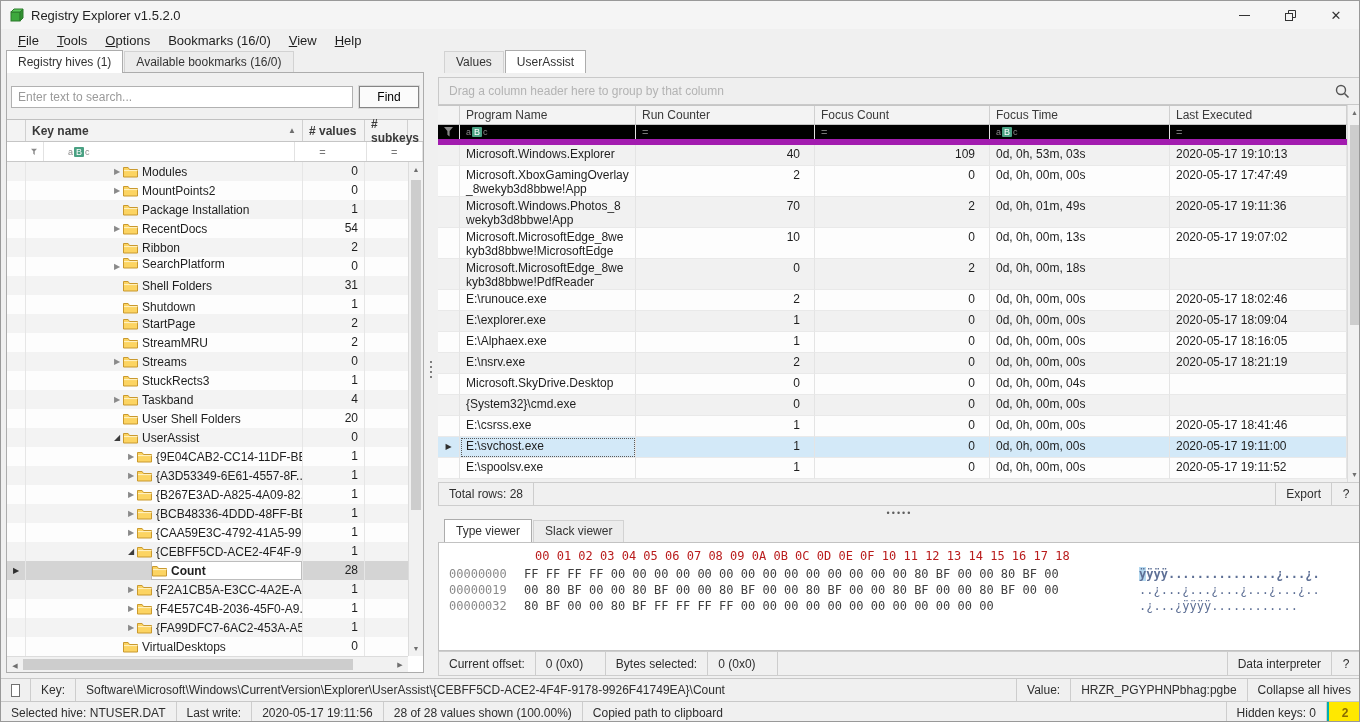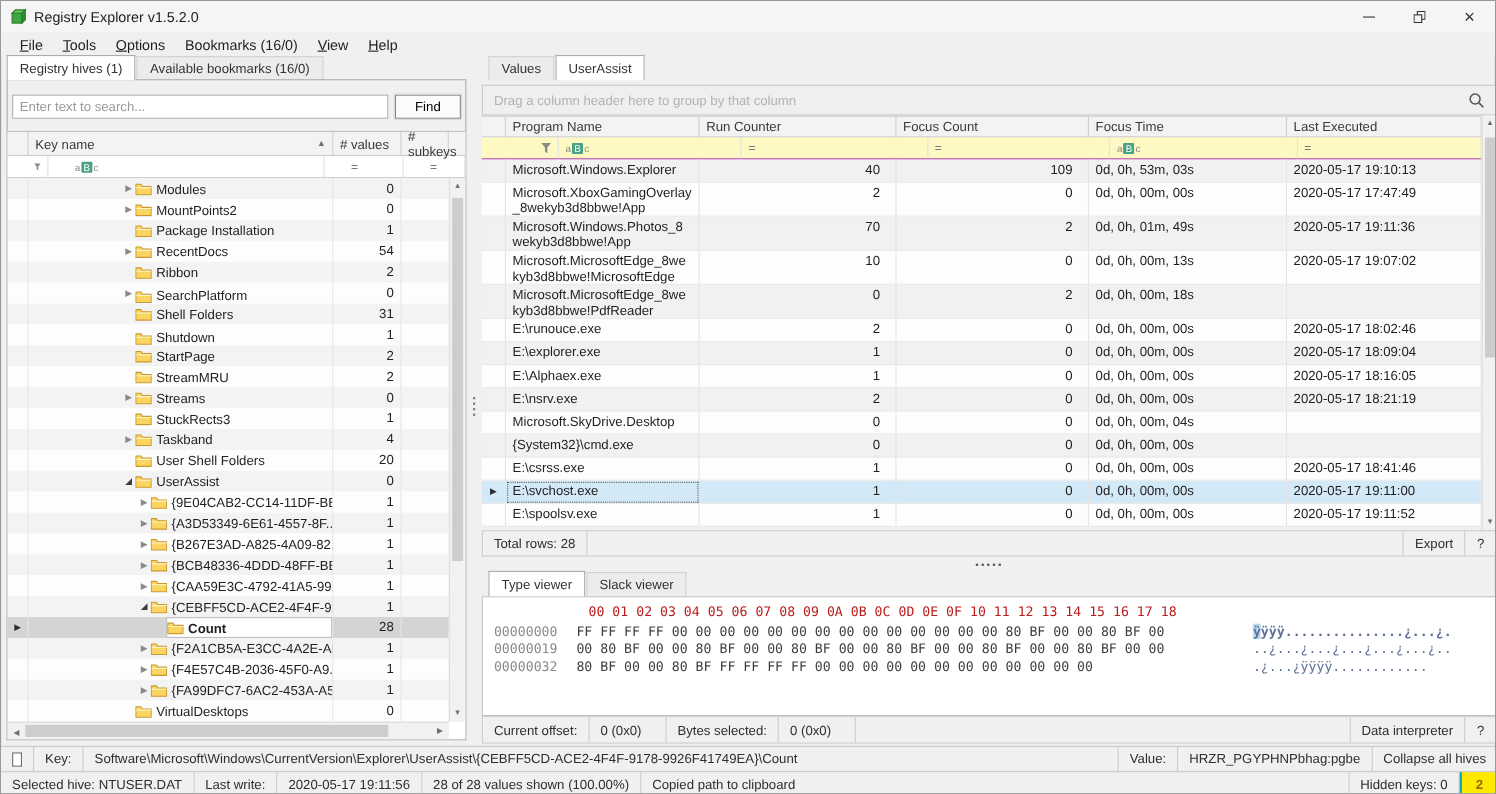--- a/index.html
+++ b/index.html
@@ -25,21 +25,21 @@
 
   
   #left-panel { position:absolute; left:5px; top:71px; width:418px; height:601px; background:#f0f0f0; border:1px solid #acacac; }
   #searchrow { position:absolute; top:13px; left:4px; right:4px; height:22px; display:flex; }
   #search-input { flex:1; height:22px; border:1px solid #b1b1b1; padding:0 6px; font-family:"Liberation Sans",sans-serif; font-size:12px; color:#222; background:#fff; }
   #search-input::placeholder { color:#9a9a9a; }
   #find-btn { width:60px; height:22px; margin-left:6px; border:1px solid #858585; outline:1px solid #d9d9d9; background:#fbfbfb; font-family:"Liberation Sans",sans-serif; font-size:12px; }
 
   #treegrid { position:absolute; top:46px; left:0; right:0; bottom:0; background:#fff; border-top:1px solid #c0c0c0; }
   .thead { display:flex; height:22px; background:#f3f3f3; border-bottom:1px solid #c5c5c5; }
-  .thcell { border-right:1px solid #d0d0d0; padding:3px 6px; color:#3a3a3a; display:flex; align-items:center; }
+  .thcell { border-right:1px solid #d0d0d0; padding:3px 6px; color:#3a3a3a; display:flex; align-items:center;font-weight:bold; }
   .sortglyph { margin-left:auto; font-size:8px; color:#6e6e6e; }
   .tfilter { display:flex; height:20px; background:#fff; border-bottom:1px solid #c9c9c9; }
   .tfcell { border-right:1px solid #e2e2e2; display:flex; align-items:center; padding:0 6px;margin-left:18px; }
   .w-gut { width:19px; } .w-key { width:277px; } .w-val { width:62px; } .w-sub { width:43px; }
   #tree-body { position:absolute; top:42px; left:0; right:15px; bottom:16px; overflow:hidden; }
   .trow { display:flex; height:19px; align-items:stretch; background:#fdfdfd; }
   .trow.alt { background:#f3f3f3; }
   .trow.tsel { background:#d4d4d4; }
   .tgut { width:19px; border-right:1px solid #e6e6e6; display:flex; align-items:center; justify-content:center; font-size:8px; color:#2e2e2e; }
   .tkey { width:277px; border-right:1px solid #e6e6e6; display:flex; align-items:center; overflow:hidden; white-space:nowrap; }
@@ -62,21 +62,21 @@
 
   
   #right-tabs { left:443px; top:50px; }
   #left-tabs { left:5px; top:50px; }
   #groupbar { position:absolute; left:437px; top:76px; width:923px; height:28px; background:#efefef; border:1px solid #c9c9c9; display:flex; align-items:center; padding:0 10px; color:#b3b3b3; }
   #groupbar .gsearch { margin-left:auto; }
 
   #grid { position:absolute; left:437px; top:104px; width:909px; }
   .ghead { display:flex; height:20px; background:#f3f3f3; border-bottom:1px solid #c5c5c5; border-top:1px solid #c5c5c5; }
   .ghcell { border-right:1px solid #d0d0d0; padding:2px 6px; color:#3a3a3a; display:flex; align-items:center; }
-  .gfilter { display:flex; height:20px; background:#fef9c3; border-bottom:1px solid #a21caf;padding-left:48px; }
+  .gfilter { display:flex; height:20px; background:#000000; border-bottom:6px solid #a21caf; }
   .gfcell { border-right:1px solid #e2e2e2; display:flex; align-items:center; padding:0 6px; }
   .c0{width:22px;} .c1{width:176px;} .c2{width:179px;} .c3{width:175px;} .c4{width:180px;} .c5{width:177px;}
   .grow { display:flex; background:#fdfdfd; height:21px; }
   .grow.alt { background:#f1f1f1; }
   .grow.dbl { height:31px; }
   .grow.gsel { background:#d3e9f8; }
   .gcell { border-right:1px solid #e4e4e4; border-bottom:1px solid #e9e9e9; padding:2px 6px; line-height:14px; overflow:hidden; }
   .gcell.prog { word-break:break-all; }
   .gcell.num { text-align:right; padding-right:14px; }
   .gcell.gut { width:22px; display:flex; align-items:center; justify-content:center; font-size:8px; color:#2e2e2e; padding:0; }
@@ -266,21 +266,21 @@
               </span>
             </div>
             <div class="tval">2</div>
             <div class="tsub"></div>
           </div>
           <div class="trow">
             <div class="tgut"></div>
             <div class="tkey">
               <span style="flex: 0 0 85px;"></span>
               <span class="expander">▶</span>
-              <span style="display: flex; align-items: flex-end; flex: 1 1 0%; height: 100%;">
+              <span style="display: flex; align-items: flex-start; flex: 1 1 0%; height: 100%;">
                 <svg class="fico" width="15" height="12" viewBox="0 0 15 12">
                   <path d="M0.5 1.5 h4.6 l1.4 2 h8 V11 H0.5 Z" fill="#FCD462" stroke="#C9992E"></path>
                   <path d="M1 4.6 H14.5" stroke="#FFF3C9" fill="none"></path>
                 </svg>
                 <span>SearchPlatform</span>
               </span>
             </div>
             <div class="tval">0</div>
             <div class="tsub"></div>
           </div>

